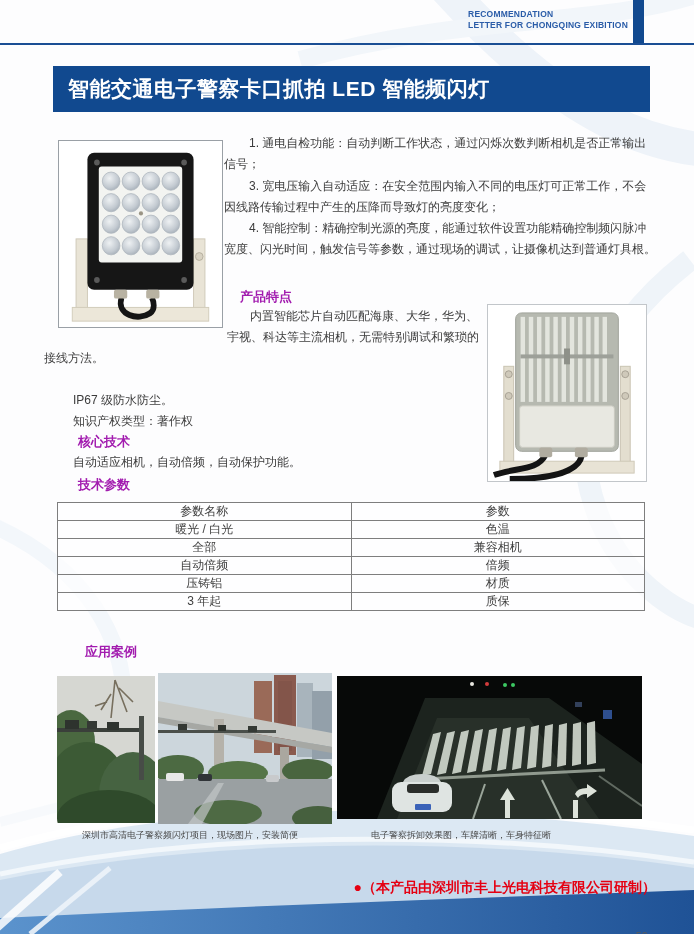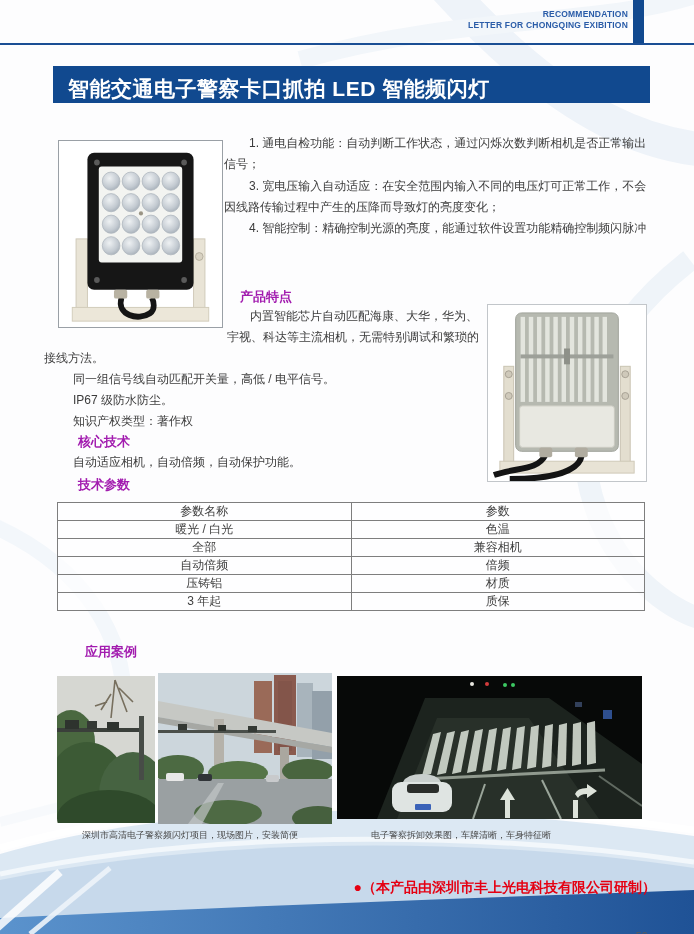--- a/index.html
+++ b/index.html
@@ -6,26 +6,26 @@
   html,body { background:#ffffff; }
   body { font-family:"Liberation Sans","DejaVu Sans",sans-serif; }
   .page {
     position:relative; width:694px; height:934px; margin:0 auto;
     background:#fdfdfe; overflow:hidden;
   }
   .abs { position:absolute; z-index:2; }
   svg.bg { position:absolute; left:0; top:0; z-index:0; }
   svg.waves { position:absolute; left:0; bottom:0; z-index:1; }
 
-  .corner-label { top:9px; right:66px; text-align:right; color:#2a5ca8;
+  .corner-label { top:9px; right:66px; text-align:left; color:#2a5ca8;
     font-size:8.5px; line-height:11px; letter-spacing:.2px; font-weight:bold; }
   .corner-bar { top:0; right:50px; width:11px; height:44px; background:#11498f; }
   .top-rule { top:43px; left:0; width:694px; height:2px; background:#1a4e94; }
 
-  .title-bar { left:53px; top:66px; width:597px; height:37px; background:#11498f;
+  .title-bar { left:53px; top:66px; width:597px; height:46px; background:#11498f;
     color:#ffffff; font-size:21px; font-weight:bold; line-height:46px; padding-left:15px;
     letter-spacing:.5px; white-space:nowrap; }
 
   .img-frame { background:#ffffff; border:1px solid #9aa0a6; }
   .img-front { left:58px; top:140px; width:165px; height:188px; }
   .img-back  { left:487px; top:304px; width:160px; height:178px; border-color:#c2c6ca; }
   .img-frame svg { display:block; width:100%; height:100%; }
 
   .intro { left:224px; top:133px; width:440px; color:#3c3c3c; font-size:12px; }
   .intro .ln { height:21.3px; line-height:21.3px; white-space:nowrap; }
@@ -133,20 +133,21 @@
       <rect x="92" y="152" width="14" height="9" rx="2" fill="#b8b2a2"></rect>
     </svg>
   </div>
 
   <div class="abs intro">
     <div class="ln ind">1. 通电自检功能：自动判断工作状态，通过闪烁次数判断相机是否正常输出</div>
     <div class="ln">信号；</div>
     <div class="ln ind">3. 宽电压输入自动适应：在安全范围内输入不同的电压灯可正常工作，不会</div>
     <div class="ln">因线路传输过程中产生的压降而导致灯的亮度变化；</div>
     <div class="ln ind">4. 智能控制：精确控制光源的亮度，能通过软件设置功能精确控制频闪脉冲</div>
+    <div class="ln">宽度、闪光时间，触发信号等参数，通过现场的调试，让摄像机达到普通灯具根。</div>
   </div>
 
   <div class="abs blue-h" style="left:240px;top:288px;">产品特点</div>
   <div class="abs body-t" style="left:250px;top:308px;">内置智能芯片自动匹配海康、大华，华为、</div>
   <div class="abs body-t" style="left:227px;top:329px;">宇视、科达等主流相机，无需特别调试和繁琐的</div>
   <div class="abs body-t" style="left:44px;top:350px;">接线方法。</div>
 
   <div class="abs img-frame img-back">
     <svg viewBox="0 0 160 178" preserveAspectRatio="none">
       <rect x="16" y="62" width="10" height="100" fill="#e3decf" stroke="#c9c3b2"></rect>
@@ -171,21 +172,20 @@
       <rect x="32" y="102" width="96" height="42" rx="3" fill="#e8e8e1" stroke="#c8c8bf"></rect>
       <rect x="52" y="144" width="13" height="10" rx="2" fill="#b0aca0"></rect>
       <rect x="88" y="144" width="13" height="10" rx="2" fill="#b0aca0"></rect>
       <circle cx="21" cy="70" r="3.5" fill="#cfc9ba" stroke="#a8a294"></circle>
       <circle cx="21" cy="92" r="3.5" fill="#cfc9ba" stroke="#a8a294"></circle>
       <circle cx="139" cy="70" r="3.5" fill="#cfc9ba" stroke="#a8a294"></circle>
       <circle cx="139" cy="92" r="3.5" fill="#cfc9ba" stroke="#a8a294"></circle>
     </svg>
   </div>
 
-  <div class="abs body-t" style="left:73px;top:371px;">同一组信号线自动匹配开关量，高低 / 电平信号。</div>
   <div class="abs body-t" style="left:73px;top:392px;">IP67 级防水防尘。</div>
   <div class="abs body-t" style="left:73px;top:413px;">知识产权类型：著作权</div>
 
   <div class="abs blue-h" style="left:78px;top:433px;">核心技术</div>
   <div class="abs body-t" style="left:73px;top:454px;">自动适应相机，自动倍频，自动保护功能。</div>
 
   <div class="abs blue-h" style="left:78px;top:476px;">技术参数</div>
   <table class="params">
     <tbody>
         <tr>

